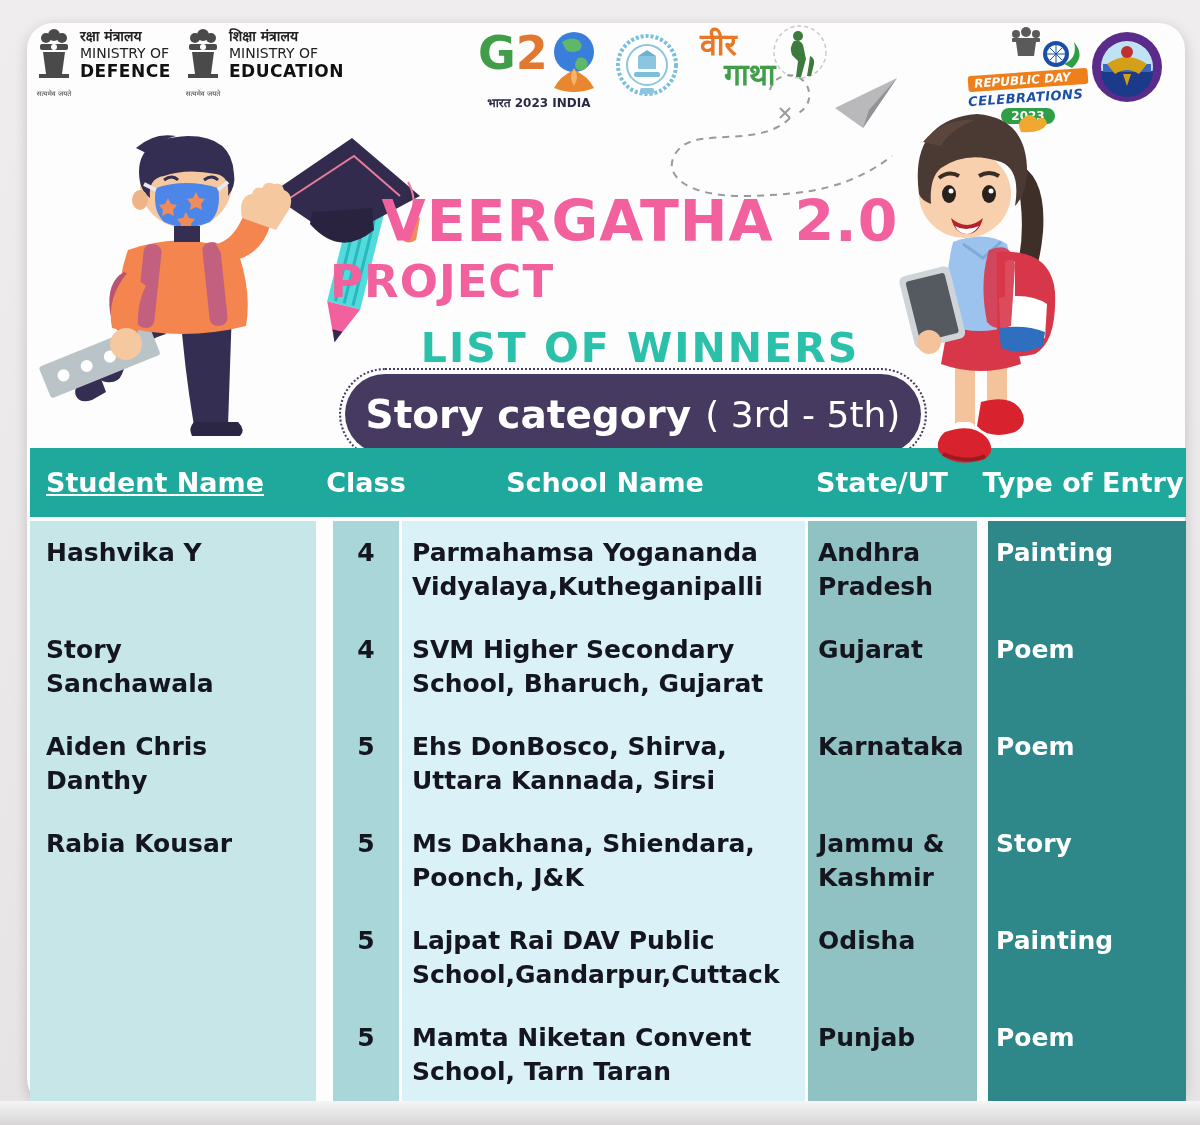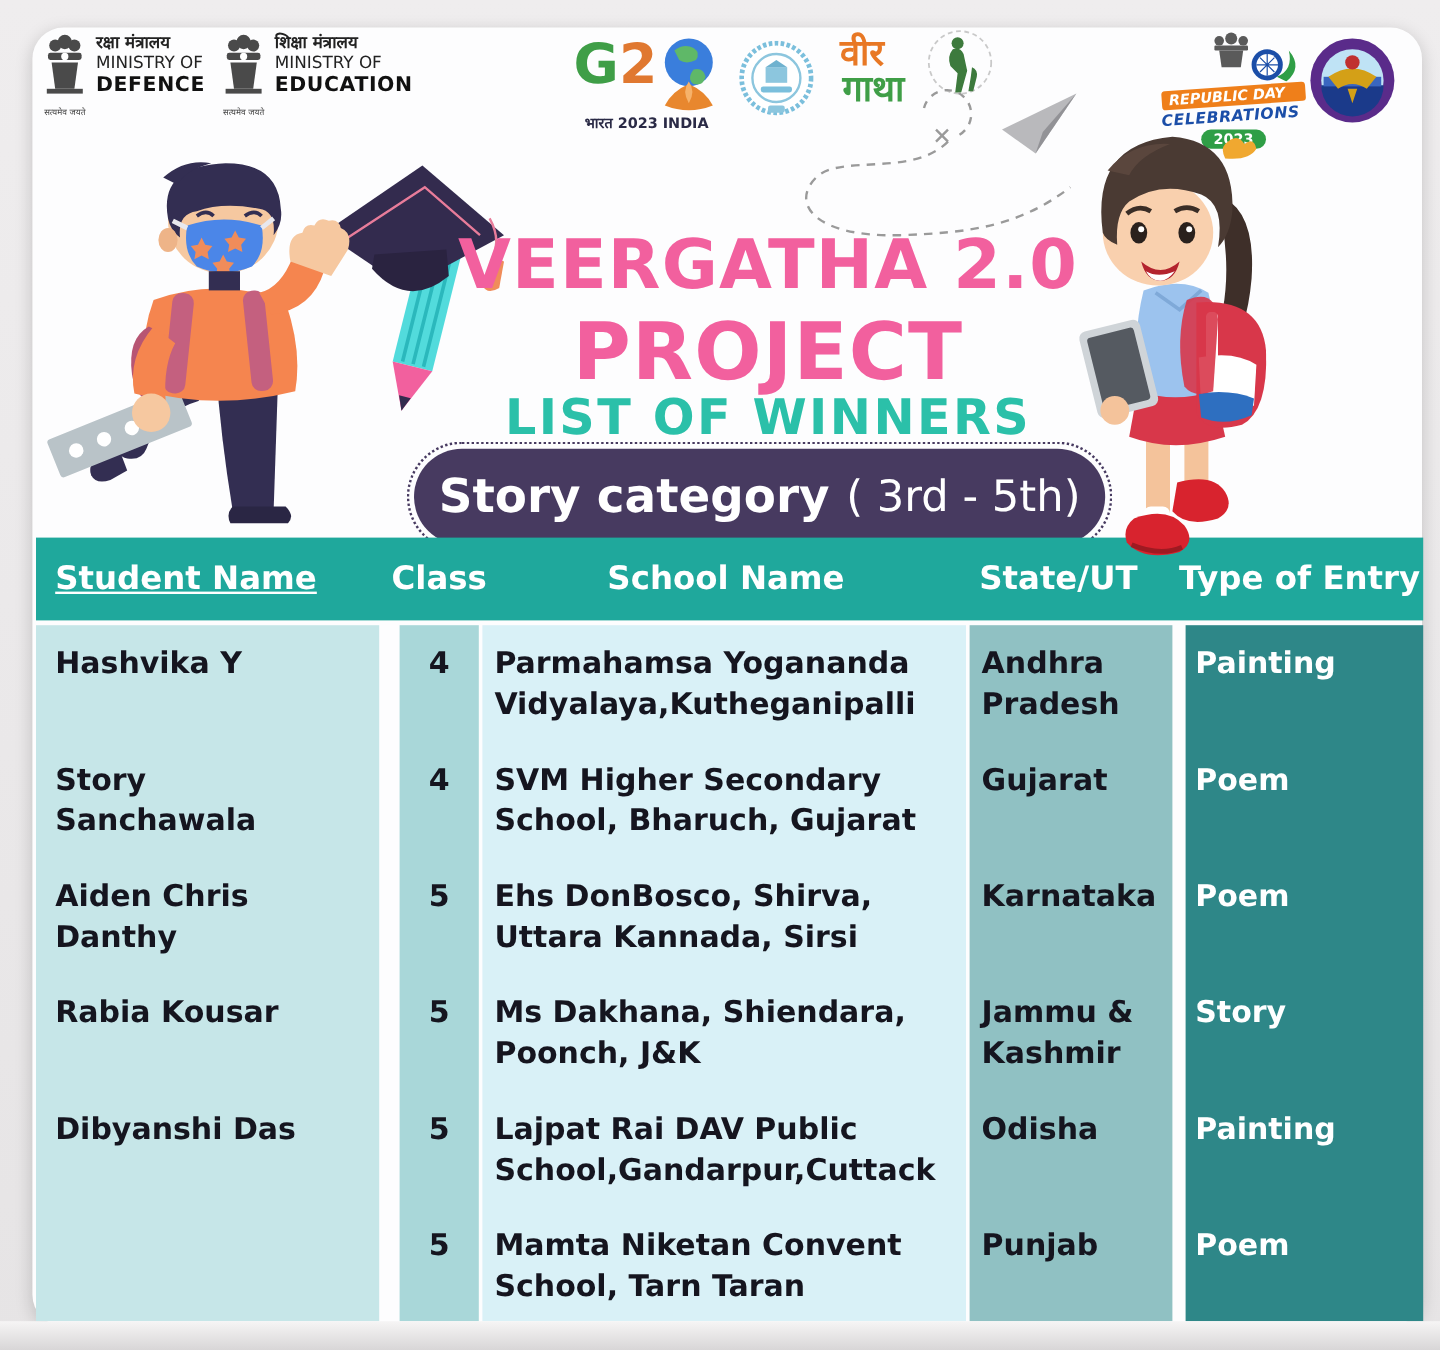--- a/index.html
+++ b/index.html
@@ -12,28 +12,28 @@
   .logoblock{display:flex;gap:8px;align-items:flex-start;}
   .logo-text .hindi{font-size:14px;font-weight:700;color:#222;line-height:17px;}
   .logo-text .l1{font-size:14px;color:#222;line-height:17px;}
   .logo-text .l2{font-size:17px;font-weight:700;color:#111;line-height:19px;letter-spacing:.5px;}
   .motto{font-size:7px;color:#444;text-align:center;margin-top:1px;}
   .g20row{display:flex;align-items:flex-start;}
   .g20-g{font-size:46px;font-weight:700;color:#3f9e47;line-height:46px;}
   .g20-2{font-size:46px;font-weight:700;color:#e07830;line-height:46px;}
   .g20-sub{font-size:12px;font-weight:700;color:#2a2a46;margin-top:2px;text-align:center;}
   .vg1{font-size:30px;font-weight:700;color:#e87825;line-height:30px;}
-  .vg2{font-size:30px;font-weight:700;color:#3f9e47;line-height:30px;margin-left:2px;}
+  .vg2{font-size:30px;font-weight:700;color:#3f9e47;line-height:30px;margin-left:24px;}
   .rd-banner{background:#ef7f1a;color:#fff;font-size:12px;font-weight:700;font-style:italic;padding:1px 6px;border-radius:3px;transform:rotate(-4deg);}
   .rd-cel{color:#1b4ea8;font-size:13px;font-weight:700;font-style:italic;transform:rotate(-4deg);margin-top:2px;letter-spacing:.5px;}
   .rd-year{background:#2f9e46;color:#fff;font-size:12px;font-weight:700;padding:1px 10px;border-radius:8px;display:inline-block;margin-top:2px;}
 
   
   .t1{left:330px;top:188px;width:620px;text-align:center;font-size:57px;font-weight:700;color:#f2609e;letter-spacing:1px;}
-  .t2{left:330px;top:255px;width:620px;text-align:center;font-size:66px;font-weight:800;color:#f2609e;letter-spacing:1px;}
+  .t2{left:330px;top:255px;width:620px;font-size:45px;font-weight:800;color:#f2609e;letter-spacing:1px;}
   .sub{left:330px;top:324px;width:620px;text-align:center;font-size:41px;font-weight:700;color:#2bc0a9;letter-spacing:2px;}
   .pill{left:345px;top:374px;width:576px;height:80px;background:#473a60;border-radius:42px;outline:2px dotted #473a60;outline-offset:4px;display:flex;align-items:center;justify-content:center;gap:14px;color:#fff;}
   .pill .lab{font-size:39px;font-weight:800;}
   .pill .rng{font-size:36px;font-weight:500;}
 
   
   .tbl{left:30px;top:448px;width:1156px;height:653px;z-index:4;}
   .thead{position:absolute;left:0;top:0;width:1156px;height:69px;background:#1fa89c;}
   .th{position:absolute;top:0;height:69px;line-height:69px;color:#fff;font-size:27px;font-weight:700;}
   .th.c1{left:16px;text-decoration:underline;}
@@ -332,21 +332,20 @@
         <div class="cell entry">Poem</div>
       </div>
       <div class="row" style="top:291px;">
         <div class="cell student">Rabia Kousar</div>
         <div class="cell class">5</div>
         <div class="cell school">Ms Dakhana, Shiendara, Poonch, J&amp;K</div>
         <div class="cell state">Jammu &amp; Kashmir</div>
         <div class="cell entry">Story</div>
       </div>
       <div class="row" style="top:388px;">
-        <div class="cell student">Dibyanshi Das</div>
         <div class="cell class">5</div>
         <div class="cell school">Lajpat Rai DAV Public School,Gandarpur,Cuttack</div>
         <div class="cell state">Odisha</div>
         <div class="cell entry">Painting</div>
       </div>
       <div class="row" style="top:485px;">
         <div class="cell class">5</div>
         <div class="cell school">Mamta Niketan Convent School, Tarn Taran</div>
         <div class="cell state">Punjab</div>
         <div class="cell entry">Poem</div>

